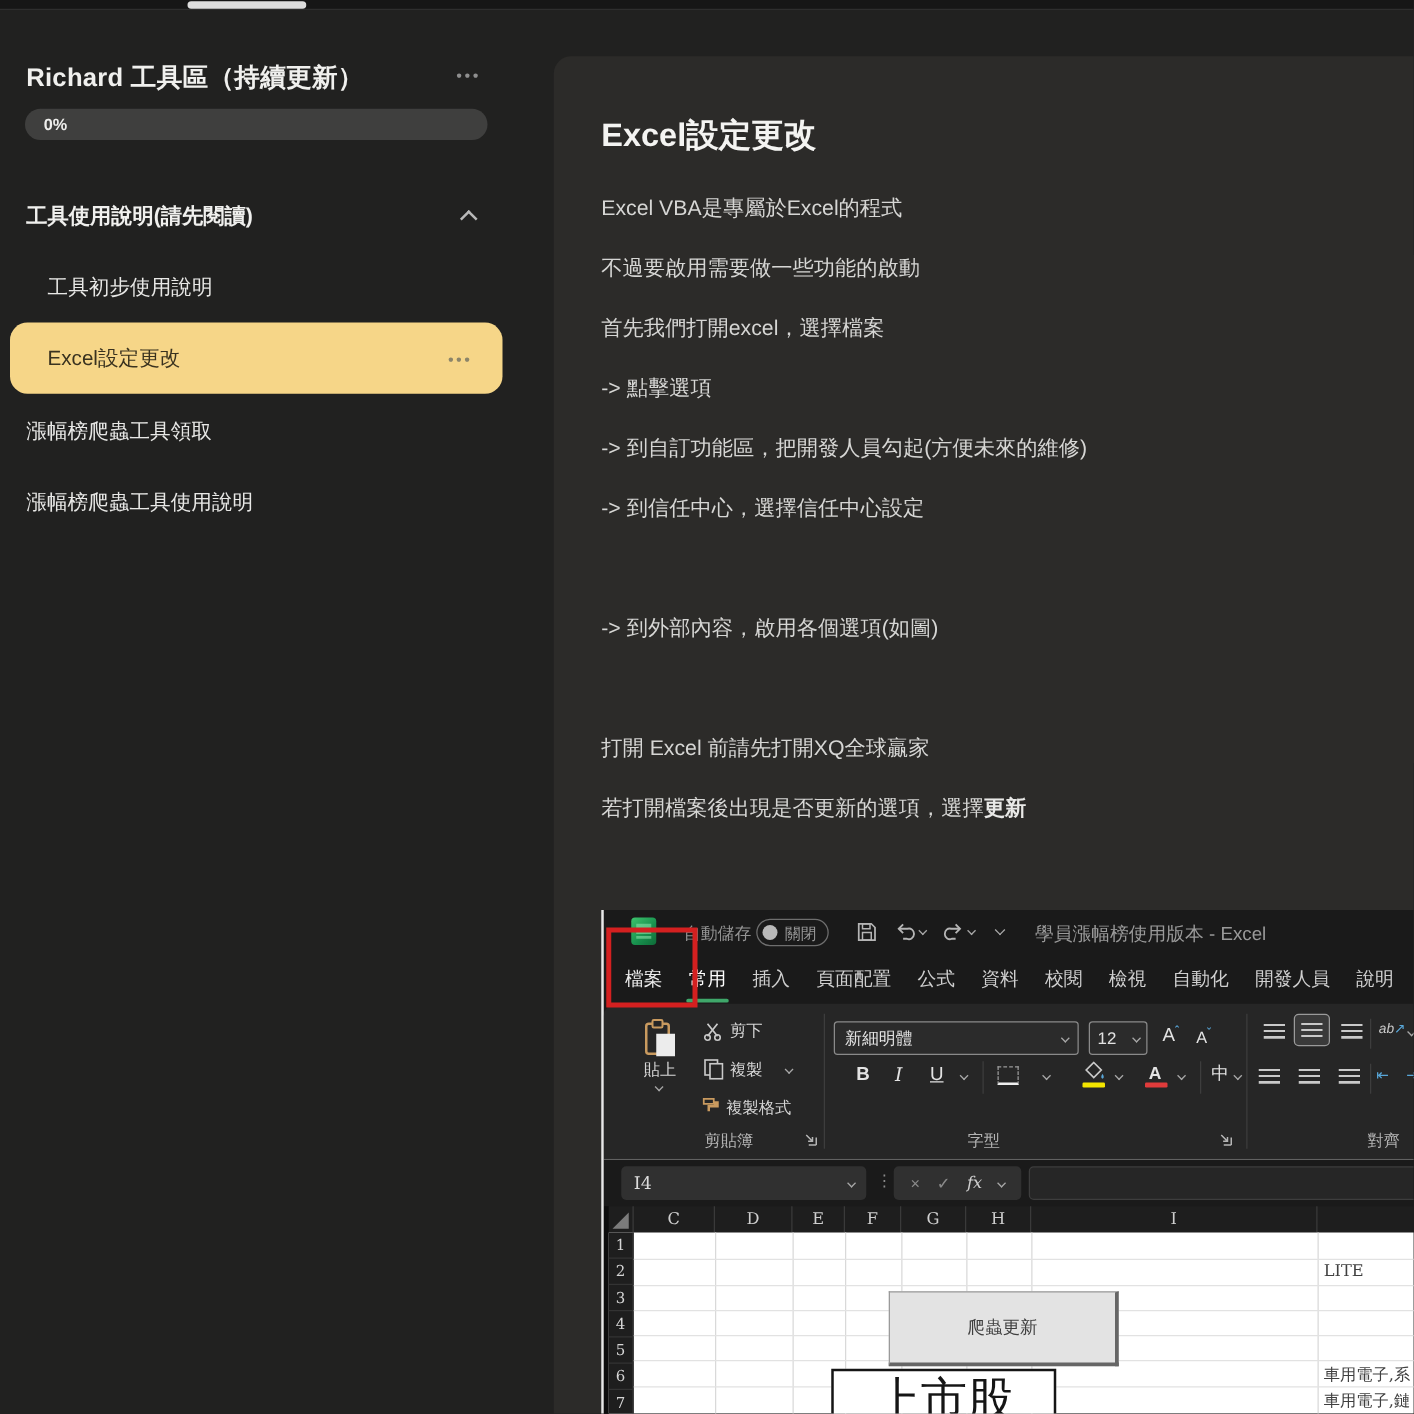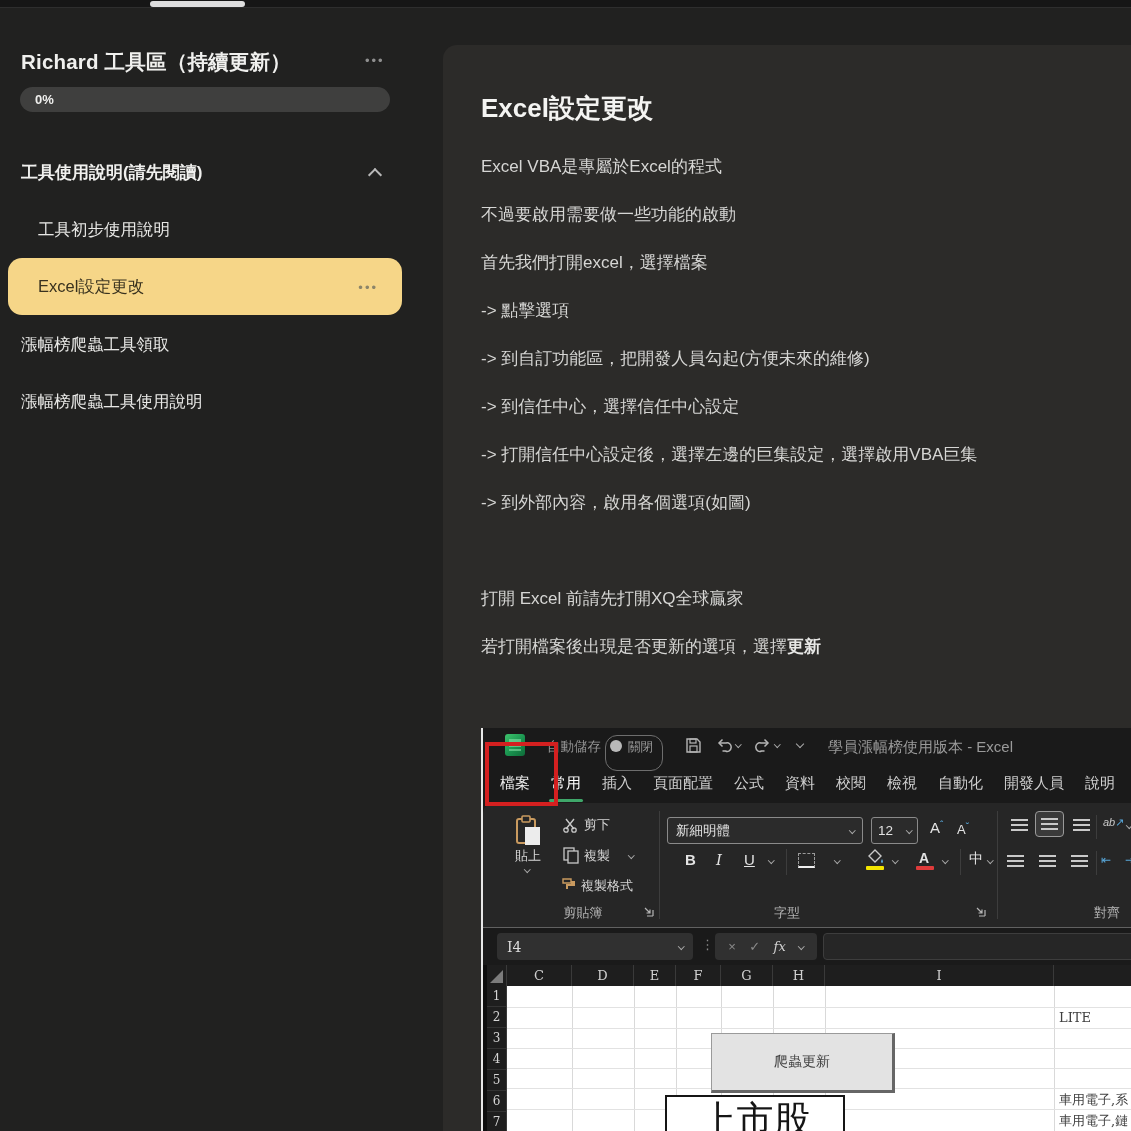--- a/index.html
+++ b/index.html
@@ -36,21 +36,21 @@
   .para { position:absolute; left:38px; width:620px; font-size:17px; color:#d6d6d4; white-space:nowrap; }
   .para b { font-weight:bold; color:#e9e9e7; }
 
   
   .excel { position:absolute; left:38px; top:683px; width:650px; height:403px; background:#1a1a1a; border-left:2px solid #e8e8e8; overflow:hidden; }
   .xtitle { position:absolute; left:0; top:0; width:650px; height:36px; }
   .xl-icon { position:absolute; left:22px; top:6px; width:20px; height:22px; border-radius:3px; background:linear-gradient(135deg,#3ec46d 0%,#19934f 55%,#0e6b38 100%); }
   .xl-icon::after { content:""; position:absolute; left:4px; top:5px; width:12px; height:12px; background:linear-gradient(180deg,#8fe7ae 0 3px,transparent 3px 5px,#8fe7ae 5px 8px,transparent 8px 10px,#8fe7ae 10px 12px); opacity:.55; }
   .xgray { color:#949494; font-size:13.5px; }
   .autosave { position:absolute; left:64px; top:10px; }
-  .toggle { position:absolute; left:122px; top:7px; width:58px; height:36px; border:1.5px solid #6e6e6e; border-radius:12px; }
+  .toggle { position:absolute; left:122px; top:7px; width:58px; height:22px; border:1.5px solid #6e6e6e; border-radius:12px; }
   .toggle .knob { position:absolute; left:4px; top:3.5px; width:12px; height:12px; border-radius:50%; background:#b9b9b9; }
   .toggle .tlabel { position:absolute; left:22px; top:2.5px; font-size:12.5px; color:#9a9a9a; }
   .qat { position:absolute; top:9px; }
   .xdoc-title { position:absolute; left:345px; top:10px; font-size:15px; color:#9a9a9a; }
   .chev { display:inline-block; width:6px; height:6px; border-right:1.6px solid #a9a9a9; border-bottom:1.6px solid #a9a9a9; transform:rotate(45deg); }
   .chev.sm { width:4.5px; height:4.5px; }
 
   .xtabs { position:absolute; left:0; top:36px; width:650px; height:39px; display:flex; align-items:center; padding-left:17px; gap:21px; }
   .xtab { font-size:15px; color:#cfcfcf; position:relative; white-space:nowrap; flex:0 0 auto; }
   .xtab.file { color:#ececec; }
@@ -126,21 +126,20 @@
 
 <main class="card">
   <h2 class="doc-title">Excel設定更改</h2>
 
   <p class="para" style="top:110px"><span>Excel VBA是專屬於Excel的程式</span></p>
   <p class="para" style="top:158px"><span>不過要啟用需要做一些功能的啟動</span></p>
   <p class="para" style="top:206px"><span>首先我們打開excel，選擇檔案</span></p>
   <p class="para" style="top:254px"><span>-&gt; 點擊選項</span></p>
   <p class="para" style="top:302px"><span>-&gt; 到自訂功能區，把開發人員勾起(方便未來的維修)</span></p>
   <p class="para" style="top:350px"><span>-&gt; 到信任中心，選擇信任中心設定</span></p>
-  <p class="para" style="top:398px"><span>-&gt; 打開信任中心設定後，選擇左邊的巨集設定，選擇啟用VBA巨集</span></p>
   <p class="para" style="top:446px"><span>-&gt; 到外部內容，啟用各個選項(如圖)</span></p>
   <p class="para" style="top:542px"><span>打開 Excel 前請先打開XQ全球贏家</span></p>
   <p class="para" style="top:590px"><span>若打開檔案後出現是否更新的選項，選擇</span><b>更新</b></p>
 
   <figure class="excel">
 
     <div class="xtitle">
       <div class="xl-icon"></div>
       <span class="xgray autosave">自動儲存</span>
       <span class="toggle">

